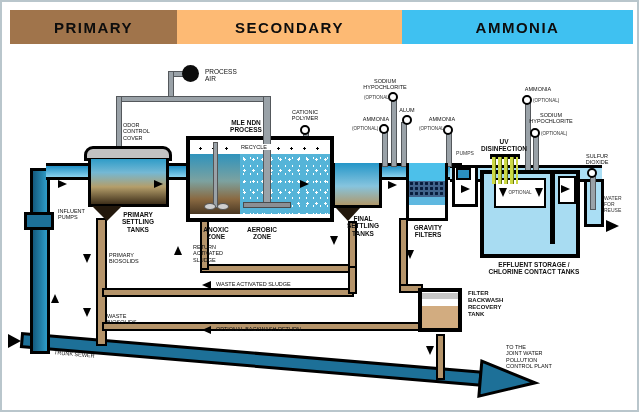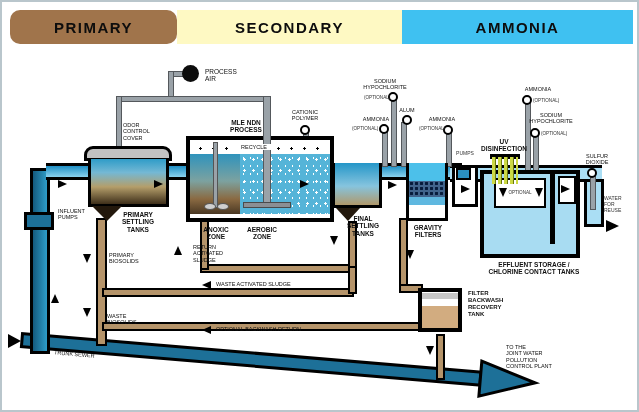--- a/index.html
+++ b/index.html
@@ -30,24 +30,24 @@
   .bubbles{background-image:radial-gradient(circle,#fff 1px,transparent 1.3px),radial-gradient(circle,#fff .8px,transparent 1.1px);
            background-size:9px 11px,7px 8px;}
   .media{background-color:#41648c;background-image:radial-gradient(circle,#071c3c 1.4px,transparent 1.6px);background-size:5px 5px;}
   .lamps{background:repeating-linear-gradient(90deg,#cdd944 0 3px,#6b7a10 3px 4px,transparent 4px 6px);}
 </style>
 </head>
 <body>
 
 <div id="stage">
 
-  <div class="hdr" style="left:8px;width:167px;background:#a0744b;border-radius:10px;">
+  <div class="hdr" style="left:8px;width:167px;background:#a0744b;">
       <span>PRIMARY</span>
     </div>
-  <div class="hdr" style="left:175px;width:225px;background:#fef9c3;">
+  <div class="hdr" style="left:175px;width:225px;background:#fdba74;">
       <span>SECONDARY</span>
     </div>
   <div class="hdr" style="left:400px;width:231px;background:#3fc1f1;">
       <span>AMMONIA</span>
     </div>
 
   <svg class="abs" style="left:4px;top:328px;z-index:1;" width="632" height="82" viewBox="0 0 632 82">
     <polygon points="2,4 15,11 2,18" fill="#000"></polygon>
     <g transform="rotate(4.8 20 10)">
       <rect x="16" y="4" width="460" height="13" fill="#1d7098" stroke="#000" stroke-width="3"></rect>

